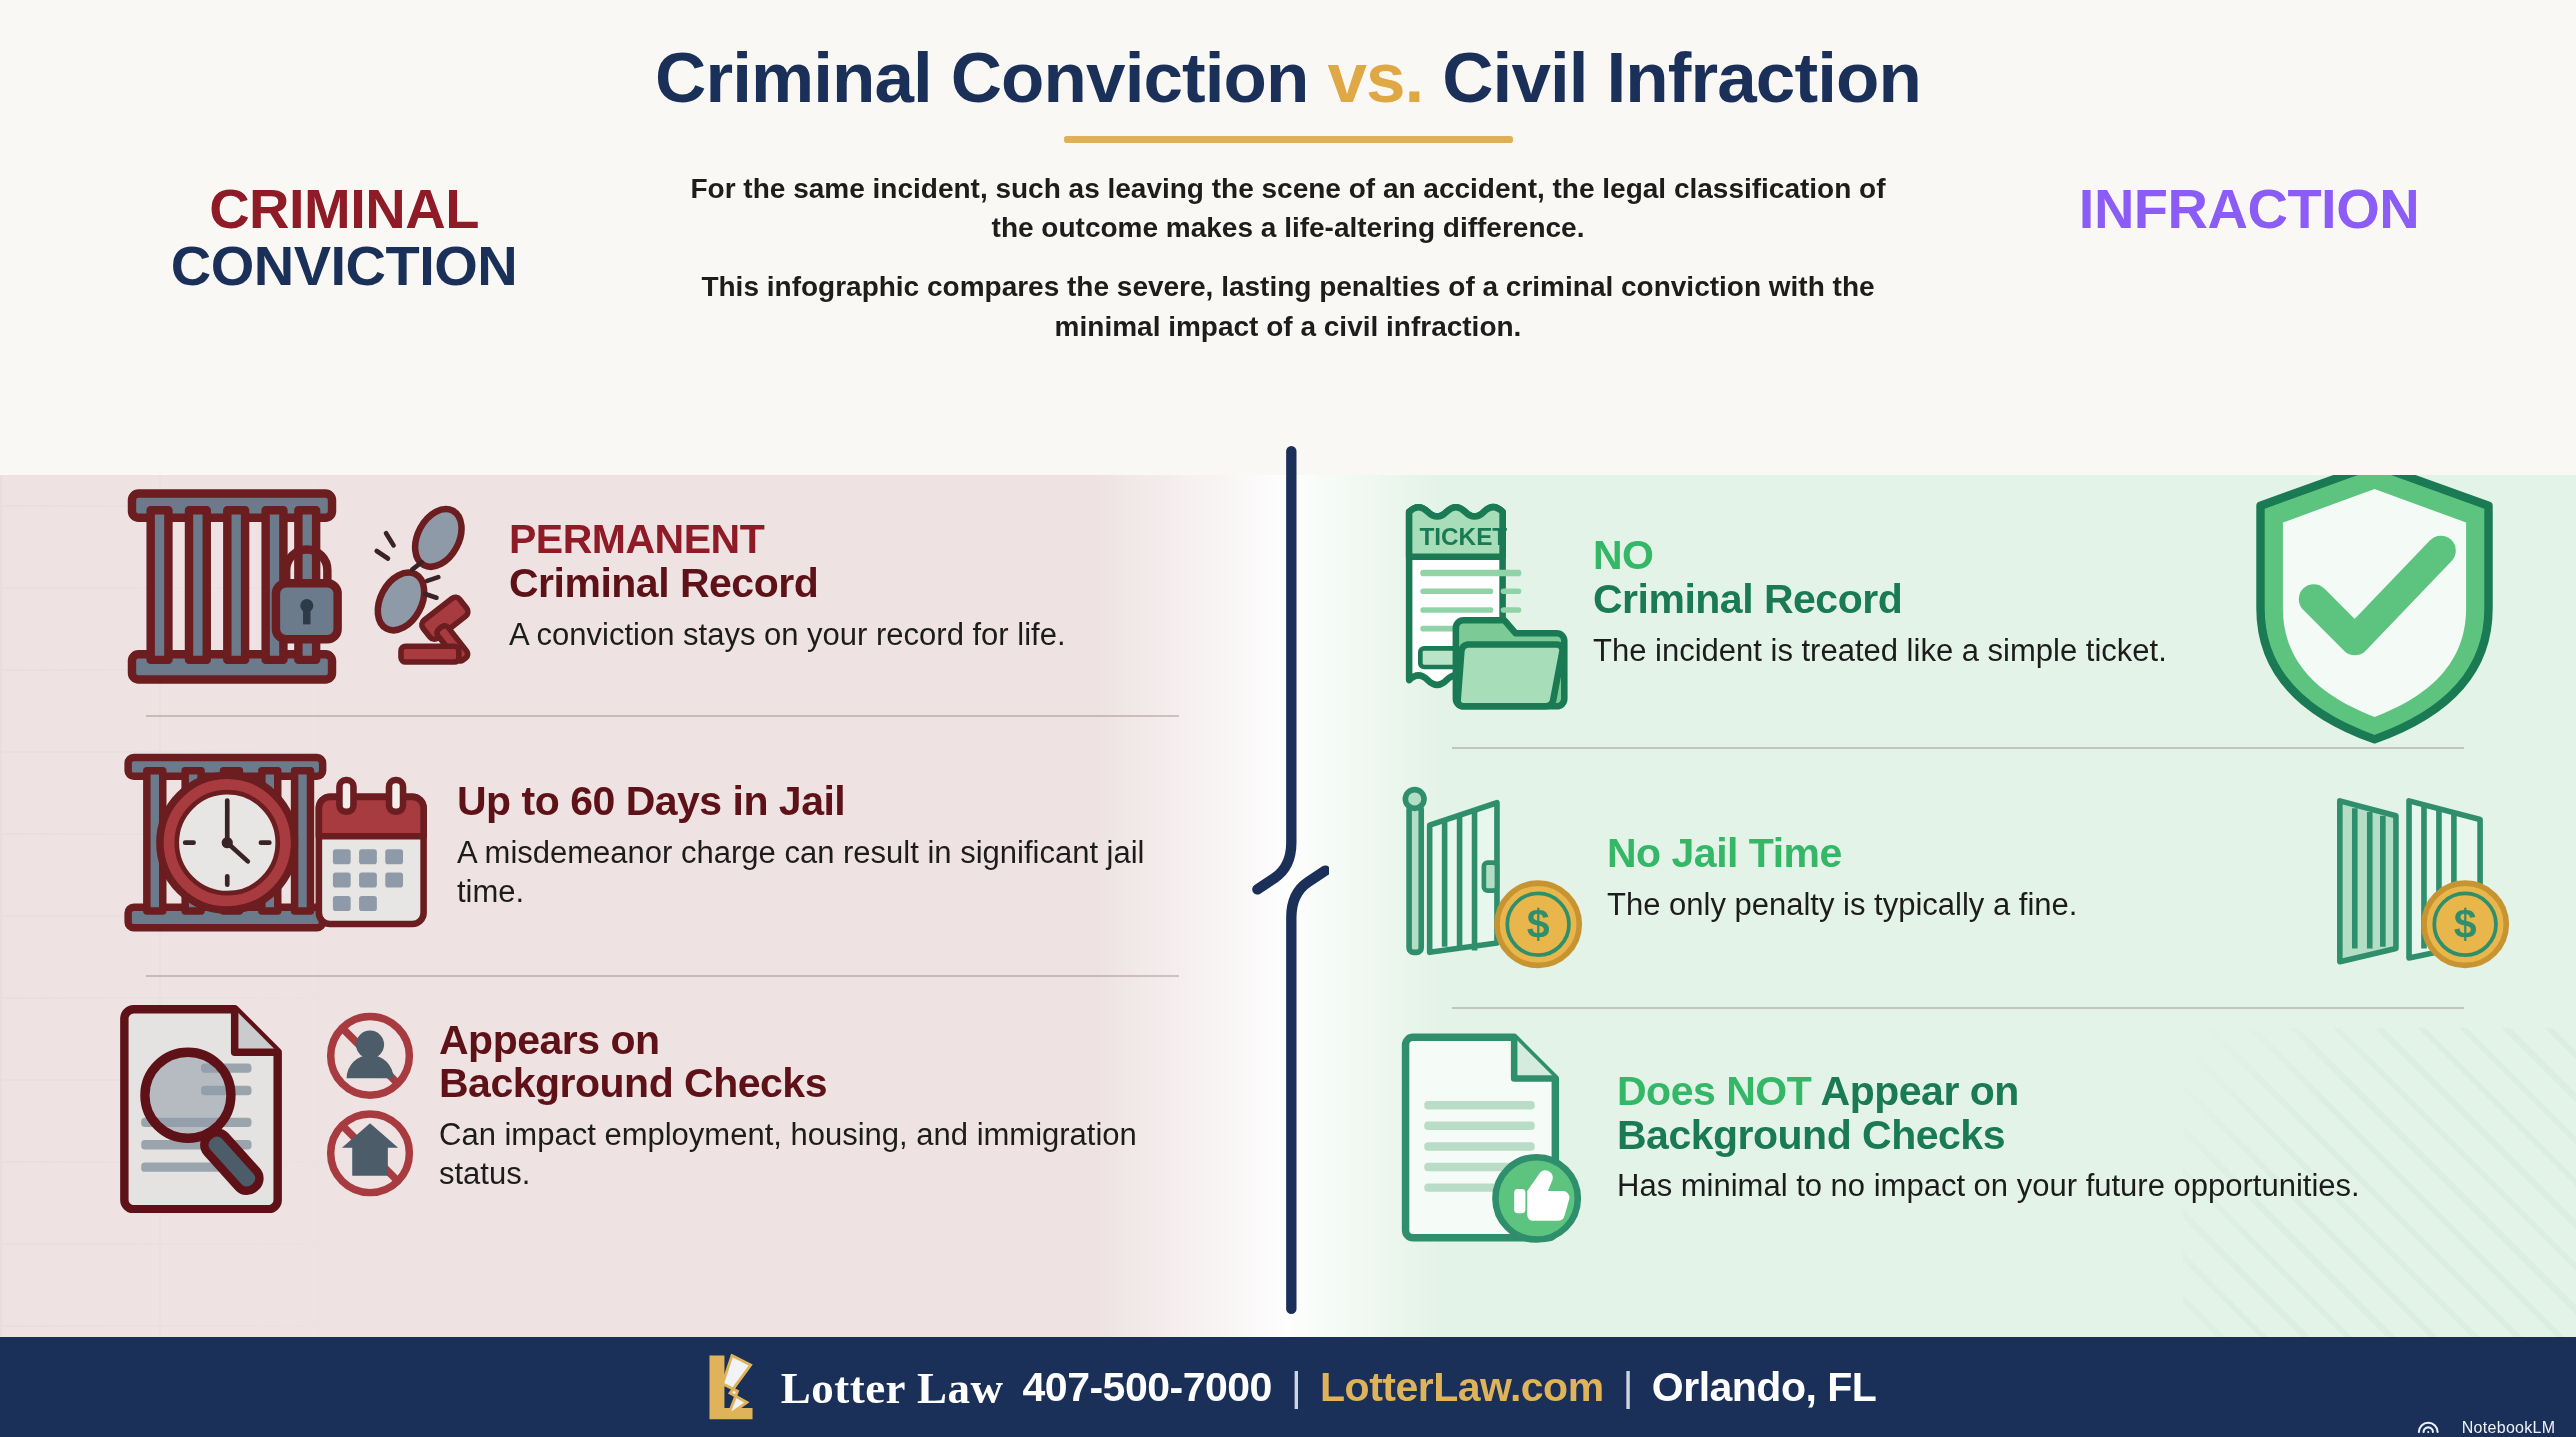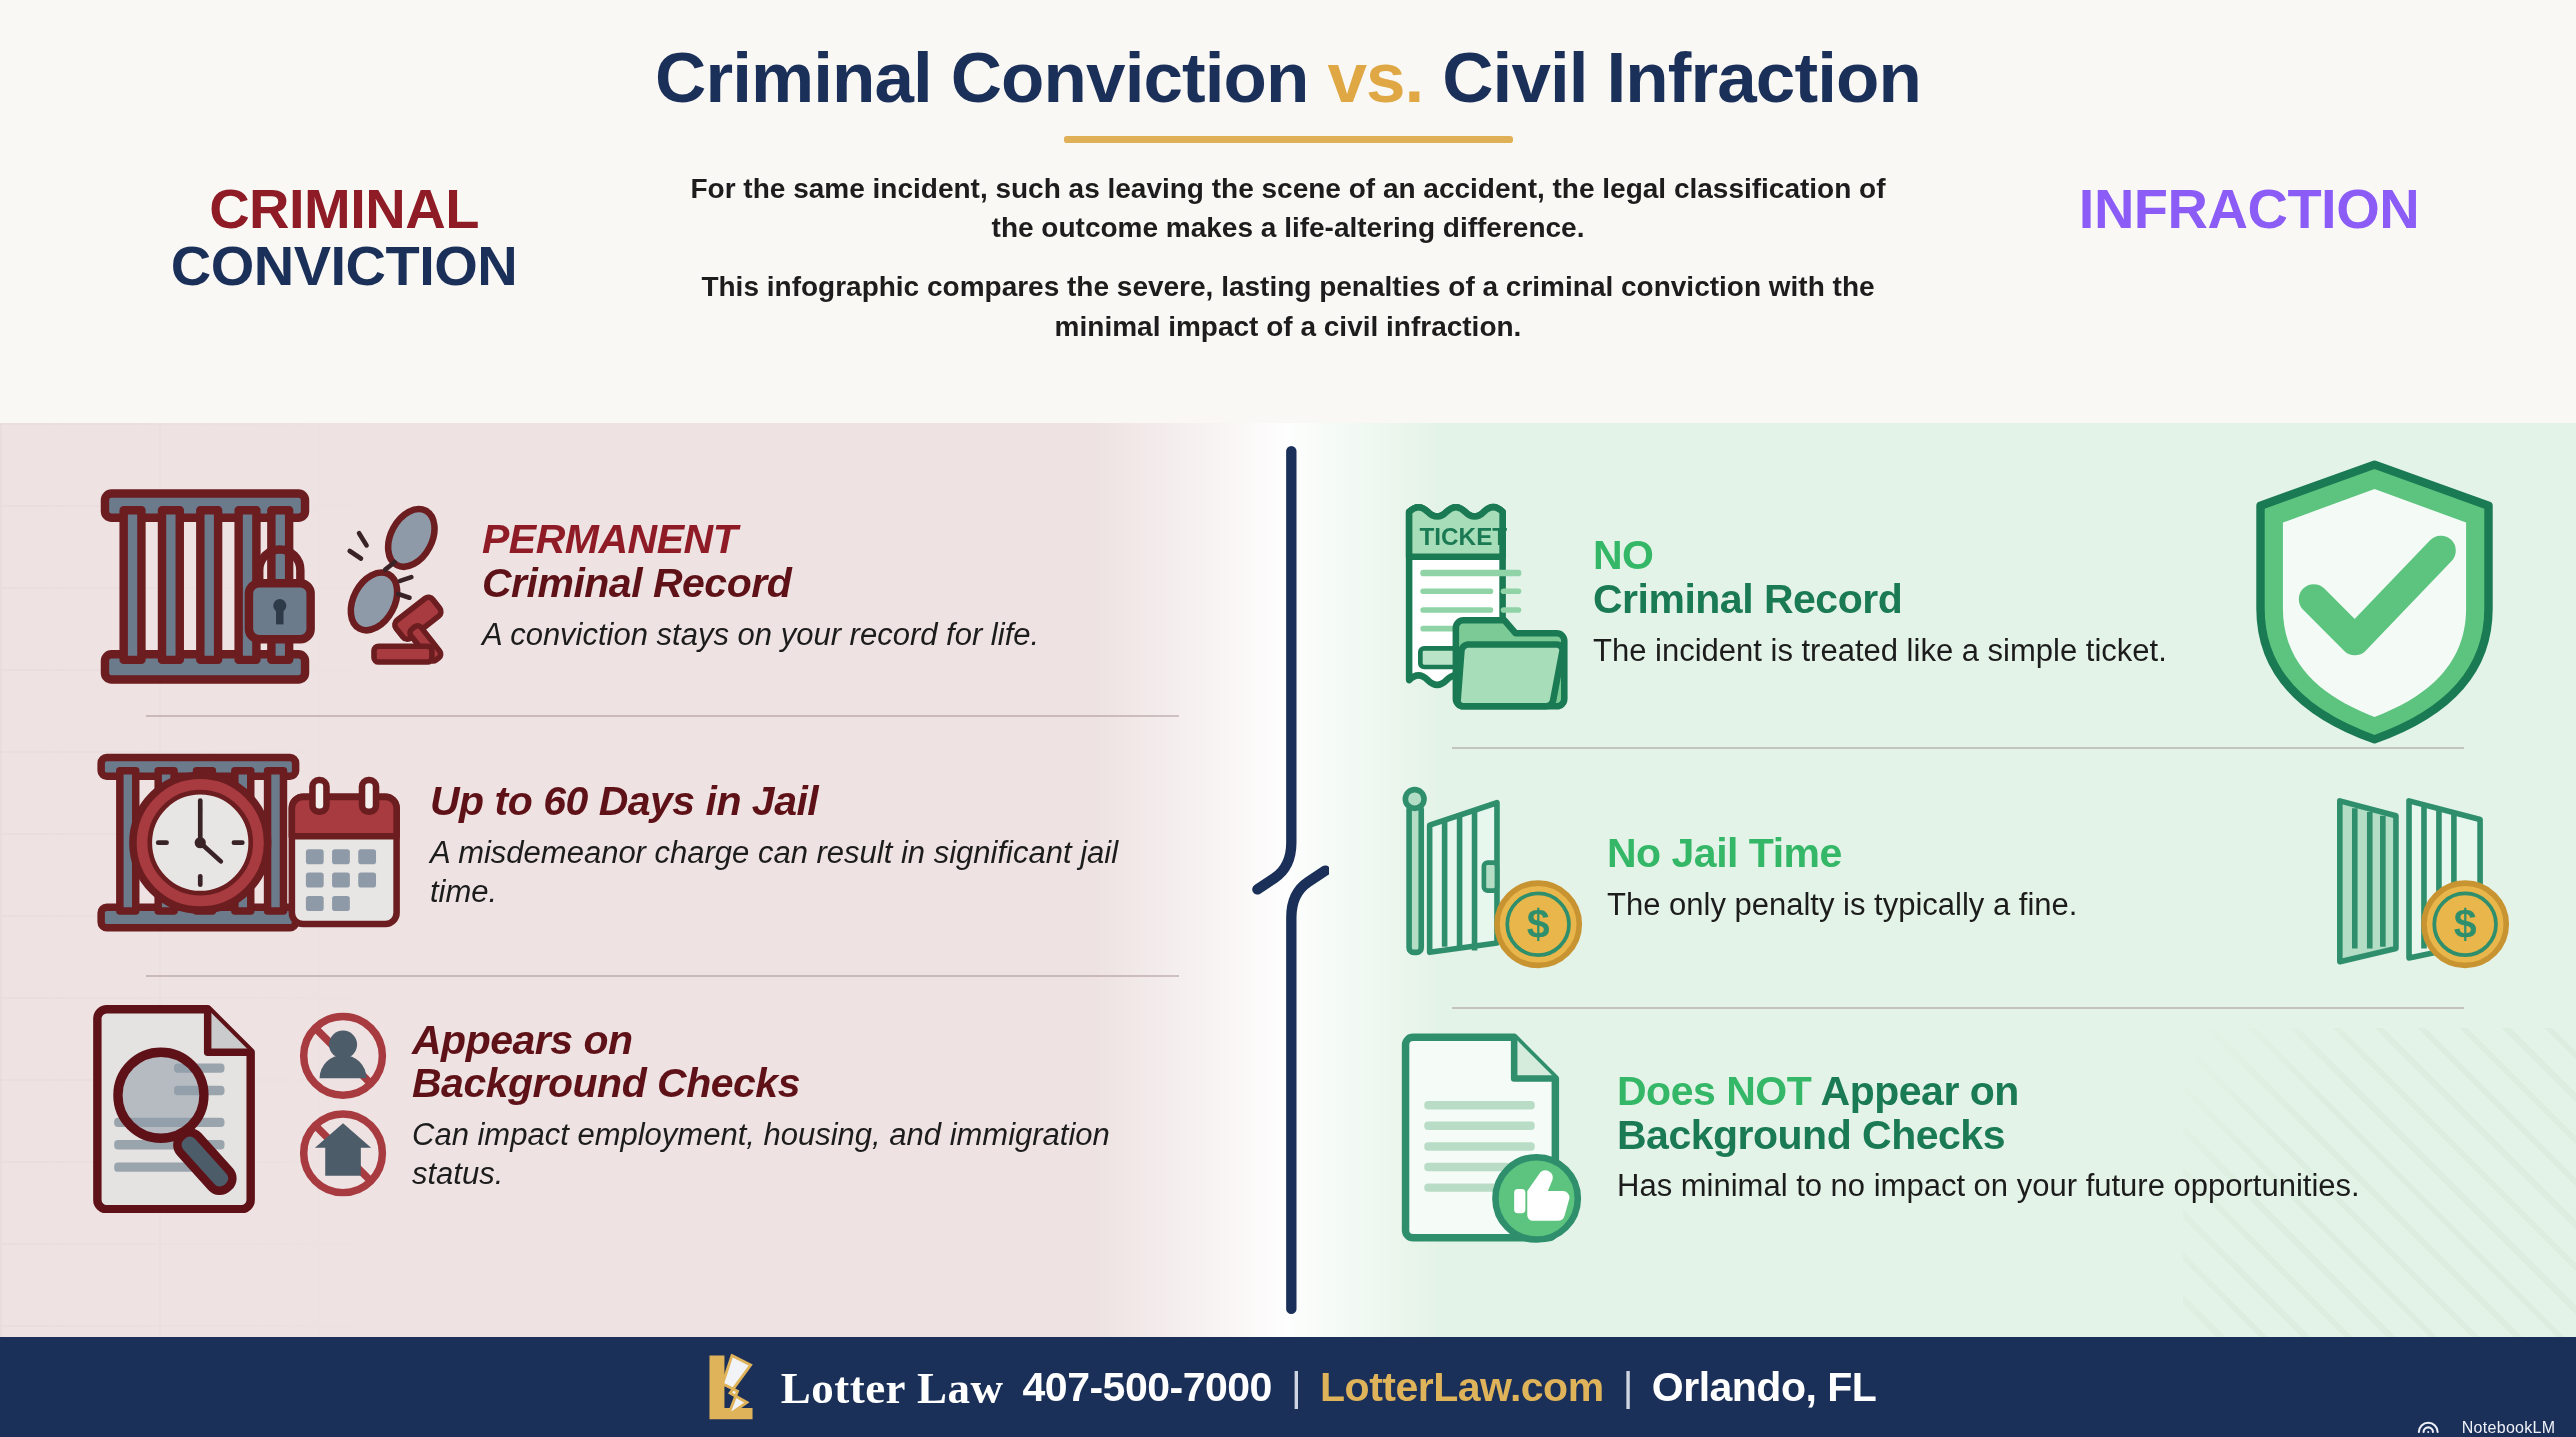--- a/index.html
+++ b/index.html
@@ -6,21 +6,21 @@
   html, body { width: 2576px; height: 1438px; }
   body {
     font-family: "Liberation Sans", sans-serif;
     background: #f7f5f2;
     overflow: hidden;
     position: relative;
   }
 
   
   .header {
-    position: absolute; top: 0; left: 0; right: 0; height: 423px;
+    position: absolute; top: 0; left: 0; right: 0; height: 475px;
     background: #faf8f5;
     z-index: 5;
   }
   .main-title {
     text-align: center;
     font-size: 71px;
     font-weight: 800;
     letter-spacing: -0.9px;
     color: #1b3059;
     padding-top: 41px;
@@ -94,21 +94,21 @@
   .divider { position:absolute; left:1248px; top:423px; bottom:101px; width:81px; z-index:6; }
 
   
   .rows { position: relative; padding: 34px 0 0; }
   .row {
     display: flex; align-items: center;
     gap: 24px;
     padding: 0 41px;
     min-height: 258px;
   }
-  .panel.left .row  { padding-left: 88px; padding-right: 112px; font-style: italic; }
+  .panel.left .row  { padding-left: 115px; padding-right: 112px; }
   .panel.right .row { padding-left: 112px; padding-right: 66px; }
   .row-sep { height: 1.9px; background: rgba(120,90,90,.30); }
   .panel.left .row-sep  { margin: 0 105px 0 146px; }
   .panel.right .row-sep { margin: 0 112px 0 168px; }
 
   .icon-slot { flex: 0 0 auto; display:flex; align-items:center; justify-content:center; }
   .text-slot { flex: 1 1 auto; }
 
   .r-title { font-size: 41px; font-weight: 800; line-height: 1.06; letter-spacing:-0.5px; }
   .r-title .hl-red    { color: #8e1b25; }

